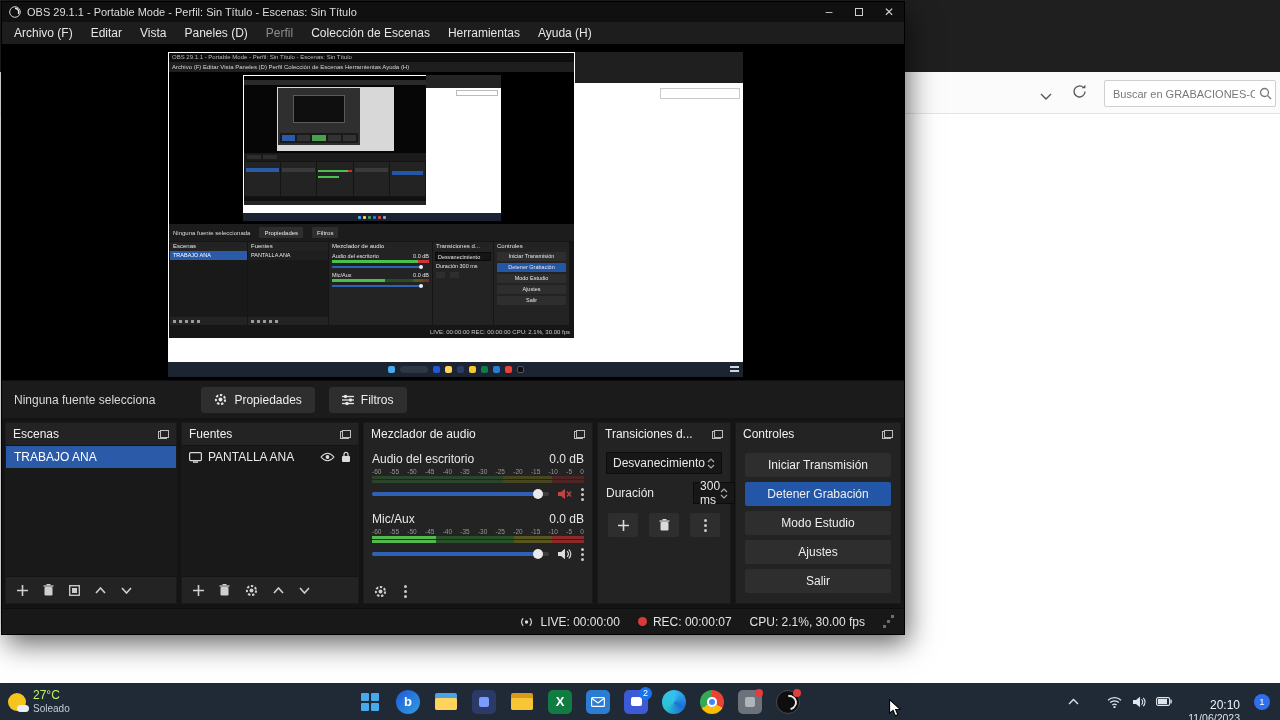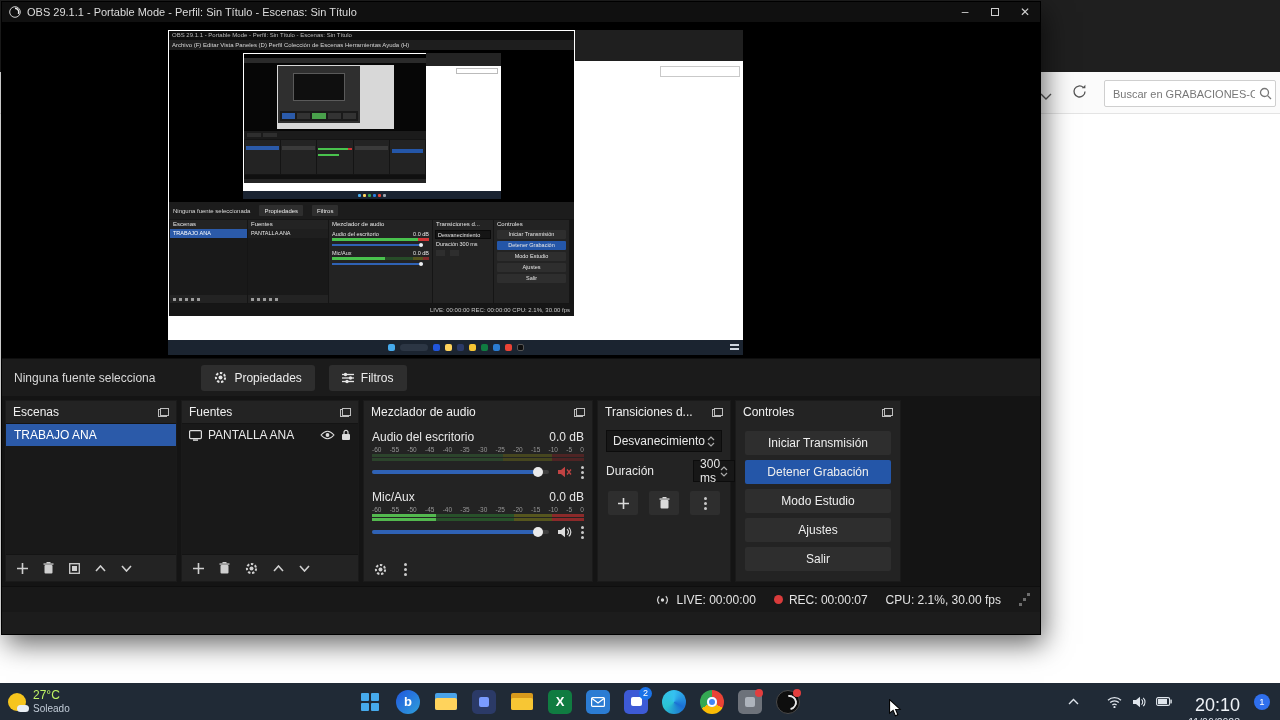--- a/index.html
+++ b/index.html
@@ -13,21 +13,21 @@
   .exp-chevron { position:absolute; left:1040px; top:14px; }
   .exp-refresh { position:absolute; left:1072px; top:12px; }
   .exp-search { position:absolute; left:1104px; top:8px; width:172px; height:27px; border:1px solid #cfcfcf; border-radius:2px; background:#fff; display:flex; align-items:center; }
   .exp-search input { flex:1; border:none; outline:none; font-family:"Liberation Sans",sans-serif; font-size:11px; color:#444; padding:0 4px 0 8px; background:transparent; }
   .exp-search input::placeholder { color:#777; }
   .exp-search .mag { margin-right:7px; display:flex; }
   .exp-status { position:absolute; left:0; bottom:0; width:1280px; height:25px; background:#fff; border-top:1px solid #ededed; display:flex; align-items:center; font-size:11.5px; color:#333; padding:0 12px; }
   .exp-status .views { margin-left:auto; display:flex; gap:12px; align-items:center; }
 
   
-  .obs { position:absolute; left:2px; top:2px; width:1038px; height:632px; background:#1c1c1c; display:flex; flex-direction:column; box-shadow:0 0 0 1px #000, 4px 10px 26px rgba(0,0,0,.6); }
+  .obs { position:absolute; left:2px; top:2px; width:902px; height:632px; background:#1c1c1c; display:flex; flex-direction:column; box-shadow:0 0 0 1px #000, 4px 10px 26px rgba(0,0,0,.6); }
   .obs-title { height:20px; background:#101010; display:flex; align-items:center; padding-left:7px; color:#dcdcdc; font-size:11px; }
   .obs-title .ttl { margin-left:6px; flex:1; white-space:nowrap; overflow:hidden; }
   .winbtn { width:30px; height:20px; display:flex; align-items:center; justify-content:center; color:#cfcfcf; font-size:12px; }
   .winbtn .box { width:8px; height:8px; border:1px solid #cfcfcf; }
   .obs-menu { height:22px; background:#1d1d1d; display:flex; align-items:center; padding:0 3px; font-size:12px; color:#e6e6e6; }
   .obs-menu span { padding:0 9px; line-height:22px; white-space:nowrap; }
   .obs-menu span.dim { color:#8d8d8d; }
   .obs-preview { height:336px; background:#000; position:relative; }
   .obs-srcbar { height:38px; background:#1b1b1b; border-top:1px solid #0e0e0e; display:flex; align-items:center; padding:0 12px; }
   .obs-srcbar .msg { font-size:12px; color:#d9d9d9; margin-right:46px; }
@@ -177,21 +177,21 @@
   .a-chrome { border-radius:50%; background:conic-gradient(#ea4335 0 33%,#fbbc05 33% 66%,#34a853 66% 100%); position:relative; }
   .a-chrome::after { content:""; position:absolute; left:7px; top:7px; width:10px; height:10px; border-radius:50%; background:#fff; box-shadow:inset 0 0 0 2px #fff, inset 0 0 0 8px #4285f4; }
   .a-gray { background:#6d727a; } .a-gray i { width:10px; height:10px; background:#aeb4bc; border-radius:2px; }
   .a-obs { border-radius:50%; background:#0e0e0e; border:1px solid #4a4a4a; position:relative; }
   .a-obs::after { content:""; position:absolute; left:5px; top:4px; width:11px; height:11px; border-radius:50%; border:2px solid #e8e8e8; border-bottom-color:transparent; border-left-color:transparent; transform:rotate(35deg); }
   .badge { position:absolute; top:2px; right:2px; min-width:13px; height:13px; border-radius:7px; background:#1a73e8; color:#fff; font-size:9px; display:flex; align-items:center; justify-content:center; padding:0 2px; }
   .rbadge { position:absolute; top:4px; right:5px; width:8px; height:8px; border-radius:50%; background:#e33e3e; }
   .tray { position:absolute; right:0; top:0; height:37px; display:flex; align-items:center; gap:10px; padding-right:10px; }
   .tray .gap { width:8px; }
   .clock { text-align:right; line-height:1.15; margin-left:6px; }
-  .clock .t { font-size:18px; color:#eef2f7;margin-top:20px; }
+  .clock .t { font-size:12px; color:#eef2f7;margin-top:20px; }
   .clock .d { font-size:10.5px; color:#dbe3ec; }
   .nbadge { min-width:16px; height:16px; border-radius:8px; background:#2f6fed; color:#fff; font-size:9.5px; display:flex; align-items:center; justify-content:center; margin-left:4px; }
 
   .cursor { position:absolute; left:888px; top:699px; z-index:99; }
 </style>
 </head>
 <body>
 
 <div class="screen">
 
@@ -231,20 +231,30 @@
           </svg>
       </span>
       <span class="ttl">OBS 29.1.1 - Portable Mode - Perfil: Sin Título - Escenas: Sin Título</span>
       <span class="winbtn">–</span>
       <span class="winbtn">
           <span class="box"></span>
         </span>
       <span class="winbtn">✕</span>
     </div>
 
+    <div class="obs-menu">
+      <span>Archivo (F)</span>
+      <span>Editar</span>
+      <span>Vista</span>
+      <span>Paneles (D)</span>
+      <span class="dim">Perfil</span>
+      <span>Colección de Escenas</span>
+      <span>Herramientas</span>
+      <span>Ayuda (H)</span>
+    </div>
 
     <div class="obs-preview">
       <div class="mini">
 
         <div class="m-obs">
           <div class="m-title">OBS 29.1.1 - Portable Mode - Perfil: Sin Título - Escenas: Sin Título</div>
           <div class="m-menu">Archivo (F)   Editar   Vista   Paneles (D)   Perfil   Colección de Escenas   Herramientas   Ayuda (H)</div>
           <div class="m-preview">
             <div class="l2">
               <div class="l2-topdark"></div>

